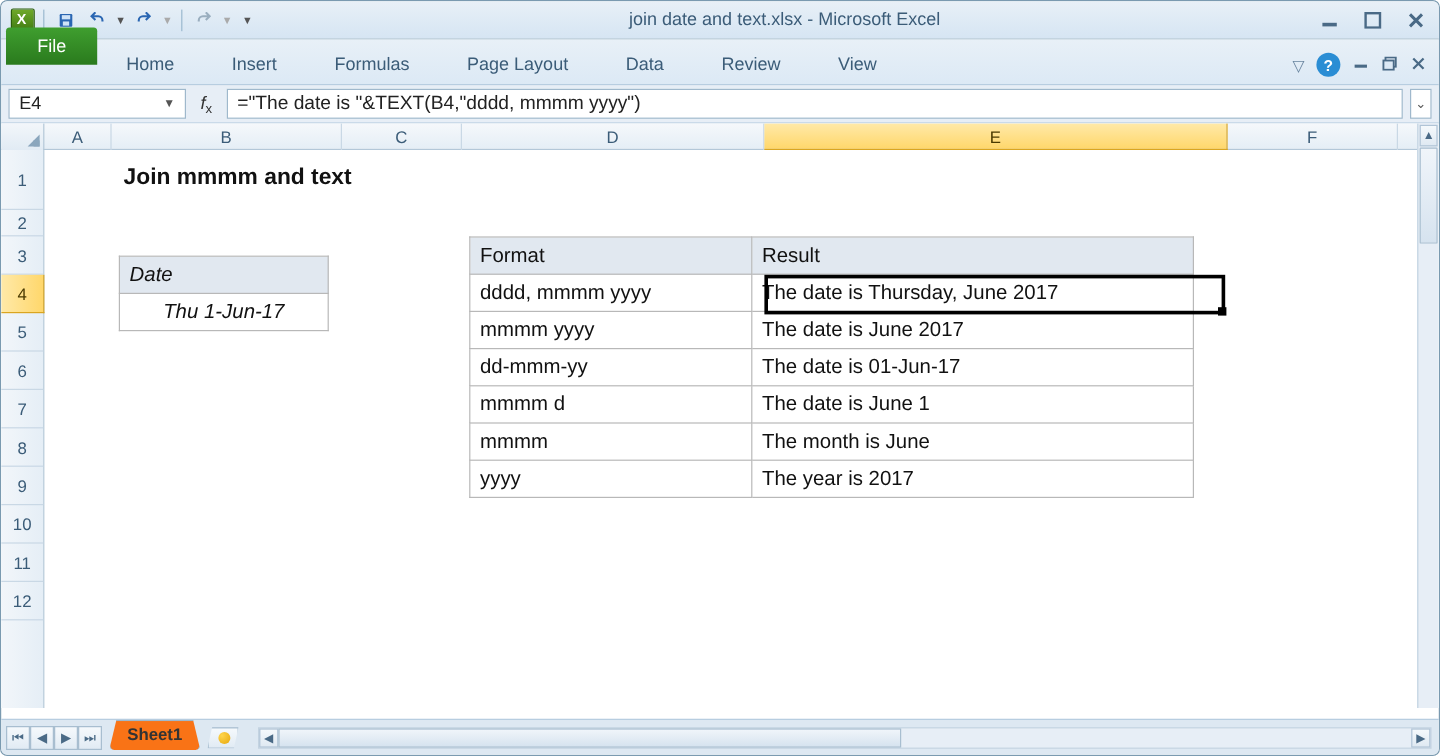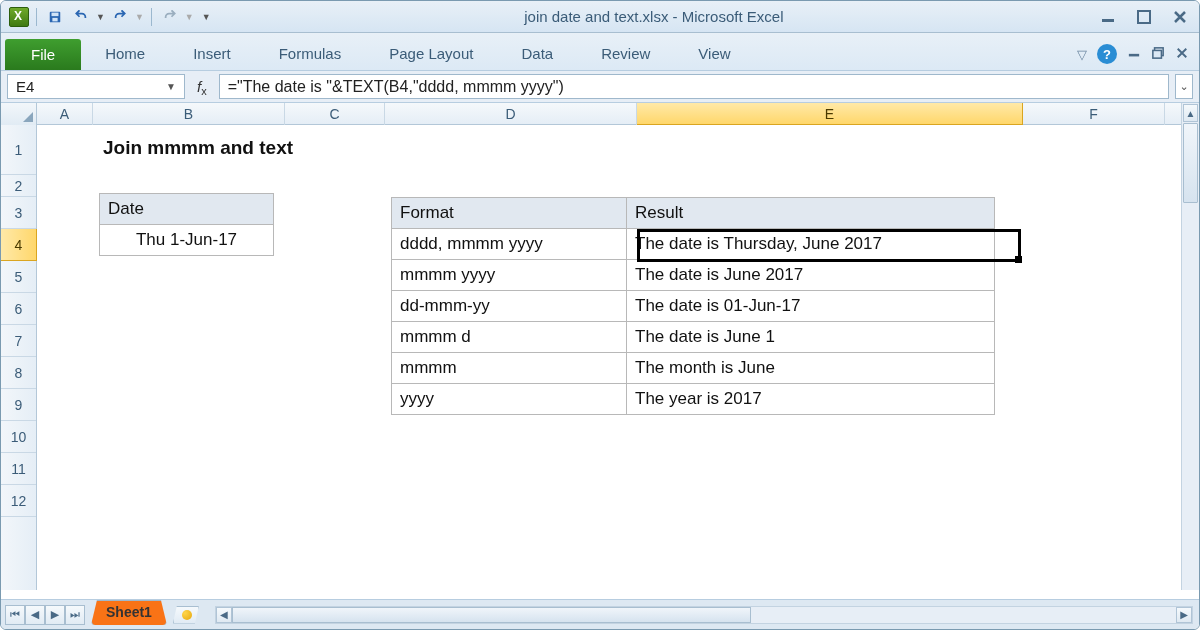--- a/index.html
+++ b/index.html
@@ -11,28 +11,28 @@
   .qat .excel-icon { width: 20px; height: 20px; background: linear-gradient(#6fa92a,#3f7a12); border: 1px solid #2c5e0c; border-radius: 2px; position: relative; }
   .qat .excel-icon::after { content: "X"; color: #fff; font-weight: bold; font-size: 12px; position: absolute; left: 4px; top: 1px; }
   .qat-btn { width: 22px; height: 22px; display: flex; align-items: center; justify-content: center; color: #2a5885; font-size: 13px; border-radius: 2px; }
   .qat-sep { width: 1px; height: 18px; background: #9bb8cf; margin: 0 3px; }
   .title-text { flex: 1; text-align: center; color: #3b5c78; font-size: 15px; }
   .win-controls { display: flex; gap: 14px; color: #4a6a86; }
   .win-btn { width: 22px; height: 18px; display: flex; align-items: center; justify-content: center; font-size: 15px; }
   
   
   .ribbon { height: 38px; background: linear-gradient(#e8f0f7,#dce9f5); display: flex; align-items: flex-end; border-bottom: 1px solid #b7cde0; position: relative; }
-  .file-tab { background: linear-gradient(#3f9e2f,#2a7a1d); color: #fff; padding: 7px 26px 7px 26px; font-size: 15px; margin-left: 4px; margin-bottom: 0; border-radius: 3px 3px 0 0; }
+  .file-tab { background: linear-gradient(#3f9e2f,#2a7a1d); color: #fff; padding: 7px 26px 7px 26px; font-size: 15px; margin-left: 4px; margin-bottom: 16px; border-radius: 3px 3px 0 0; }
   .tab { padding: 8px 24px 8px 24px; color: #3b5c78; font-size: 15px; }
   .ribbon-right { position: absolute; right: 10px; bottom: 6px; display: flex; gap: 10px; align-items: center; color: #4a6a86; }
   .help-icon { width: 20px; height: 20px; background: #2a8dd4; border-radius: 50%; color: #fff; font-weight: bold; font-size: 13px; display: flex; align-items: center; justify-content: center; }
   
   
   .fbar-row { height: 32px; background: #e7eef6; display: flex; align-items: center; padding: 3px 6px; gap: 6px; border-bottom: 1px solid #b7cde0; }
-  .name-box { width: 178px; height: 25px; background: #fff; border: 1px solid #9fb8cc; display: flex; align-items: center; padding: 0 8px; font-size: 15px; color: #222; justify-content: space-between; }
+  .name-box { width: 148px; height: 25px; background: #fff; border: 1px solid #9fb8cc; display: flex; align-items: center; padding: 0 8px; font-size: 15px; color: #222; justify-content: space-between; }
   .name-box .dd { color: #555; font-size: 10px; }
   .fx-group { display: flex; align-items: center; gap: 4px; }
   .fx-label { font-style: italic; color: #333; font-size: 15px; padding: 0 6px; }
   .formula-input { flex: 1; height: 25px; background: #fff; border: 1px solid #9fb8cc; padding: 0 8px; font-size: 16px; color: #222; display: flex; align-items: center; }
   .fbar-expand { width: 18px; height: 25px; background: #fff; border: 1px solid #9fb8cc; display:flex; align-items:center; justify-content:center; color:#555; font-size:11px;}
   
   
   .grid-wrap { position: relative; height: 487px; background: #fff; display: flex; }
   .col-headers { position: absolute; left: 0; top: 0; right: 18px; height: 22px; display: flex; background: linear-gradient(#f5f8fb,#e5eef6); border-bottom: 1px solid #b3c7d8; }
   .corner { width: 36px; height: 22px; border-right: 1px solid #b3c7d8; background: linear-gradient(#f2f6fa,#e1ebf4); position: relative; }
@@ -50,21 +50,21 @@
   .vscroll .thumb { height:80px; background:linear-gradient(#f0f5fa,#d6e3ef); border:1px solid #a8bed0; margin:1px; border-radius:1px;}
   
   
   .cA{width:56px} .cB{width:192px} .cC{width:100px} .cD{width:252px} .cE{width:386px} .cF{width:142px}
   
   .sheet-title { position:absolute; left:66px; top:12px; font-weight:bold; font-size:19px; color:#111;}
   
   table.data { border-collapse: collapse; position: absolute; }
   table.data td, table.data th { border: 1px solid #b8b8b8; padding: 4px 8px; font-size: 17px; color: #111; height: 31px; text-align: left; font-weight: normal; }
   table.data th { background: #e1e8f0; }
-  .t1 { left: 62px; top: 68px; }
+  .t1 { left: 62px; top: 88px; font-style: italic; }
   .t1 td.date { text-align: center; width: 174px; }
   .t2 { left: 354px; top: 72px; }
   .t2 th:nth-child(1),.t2 td:nth-child(1){width:235px}
   .t2 th:nth-child(2),.t2 td:nth-child(2){width:368px}
   
   .sel-cell { position:absolute; border:3px solid #000; pointer-events:none; }
   .sel-handle { position:absolute; width:7px; height:7px; background:#000; right:-4px; bottom:-4px;}
   
   
   .bottom { position:absolute; left:0; right:0; bottom:0; height:30px; background:#dde8f2; border-top:1px solid #b7cde0; display:flex; align-items:center; }

